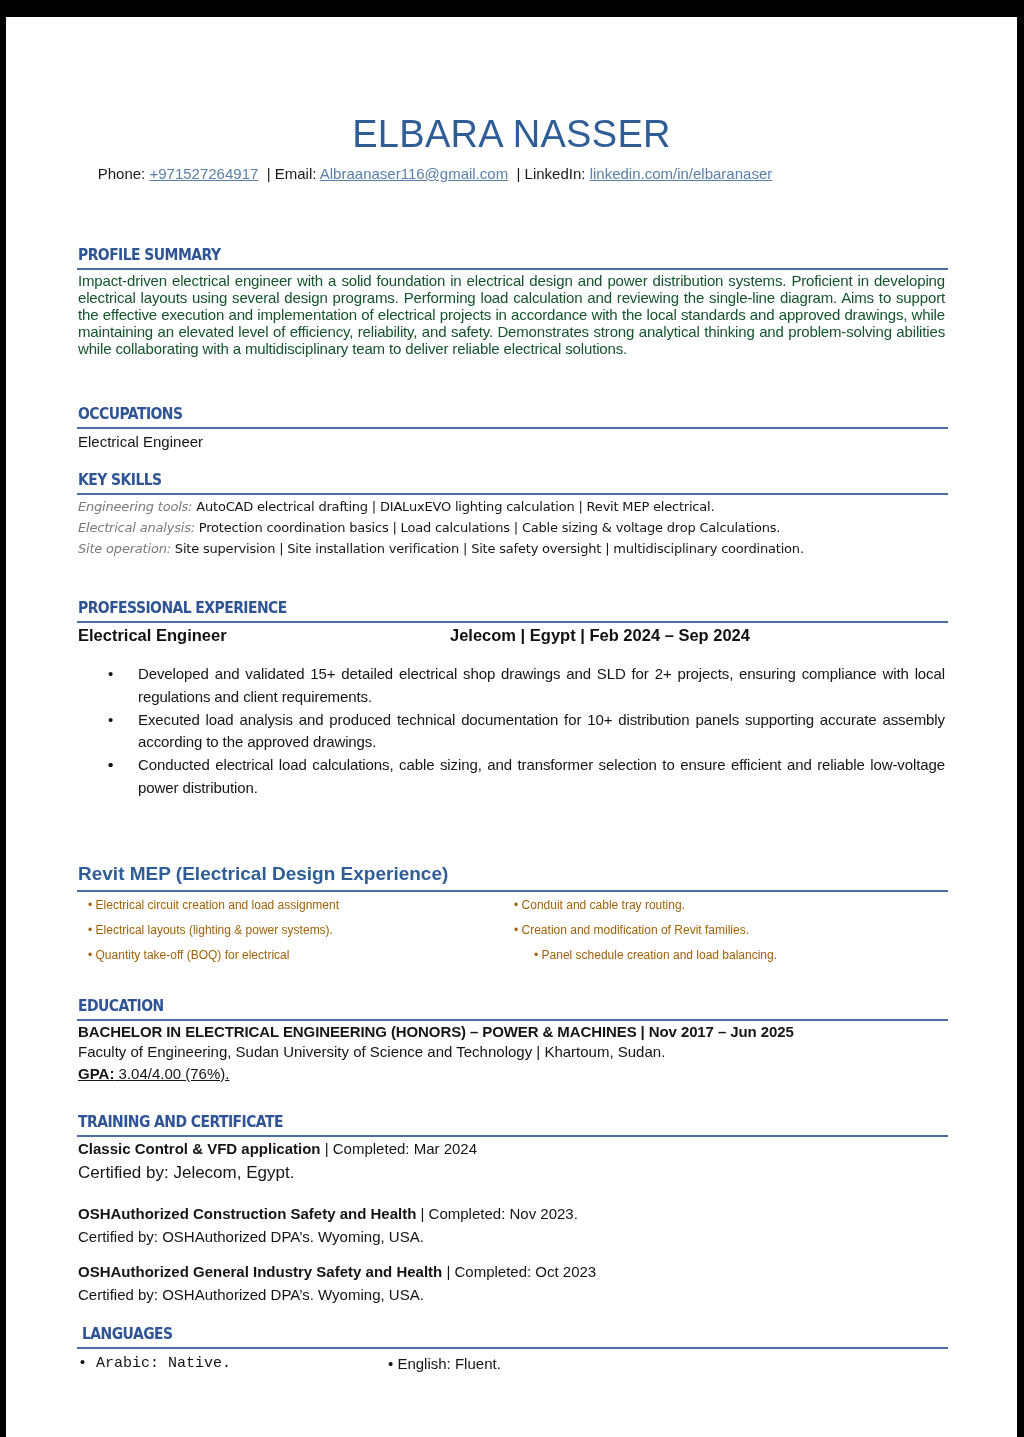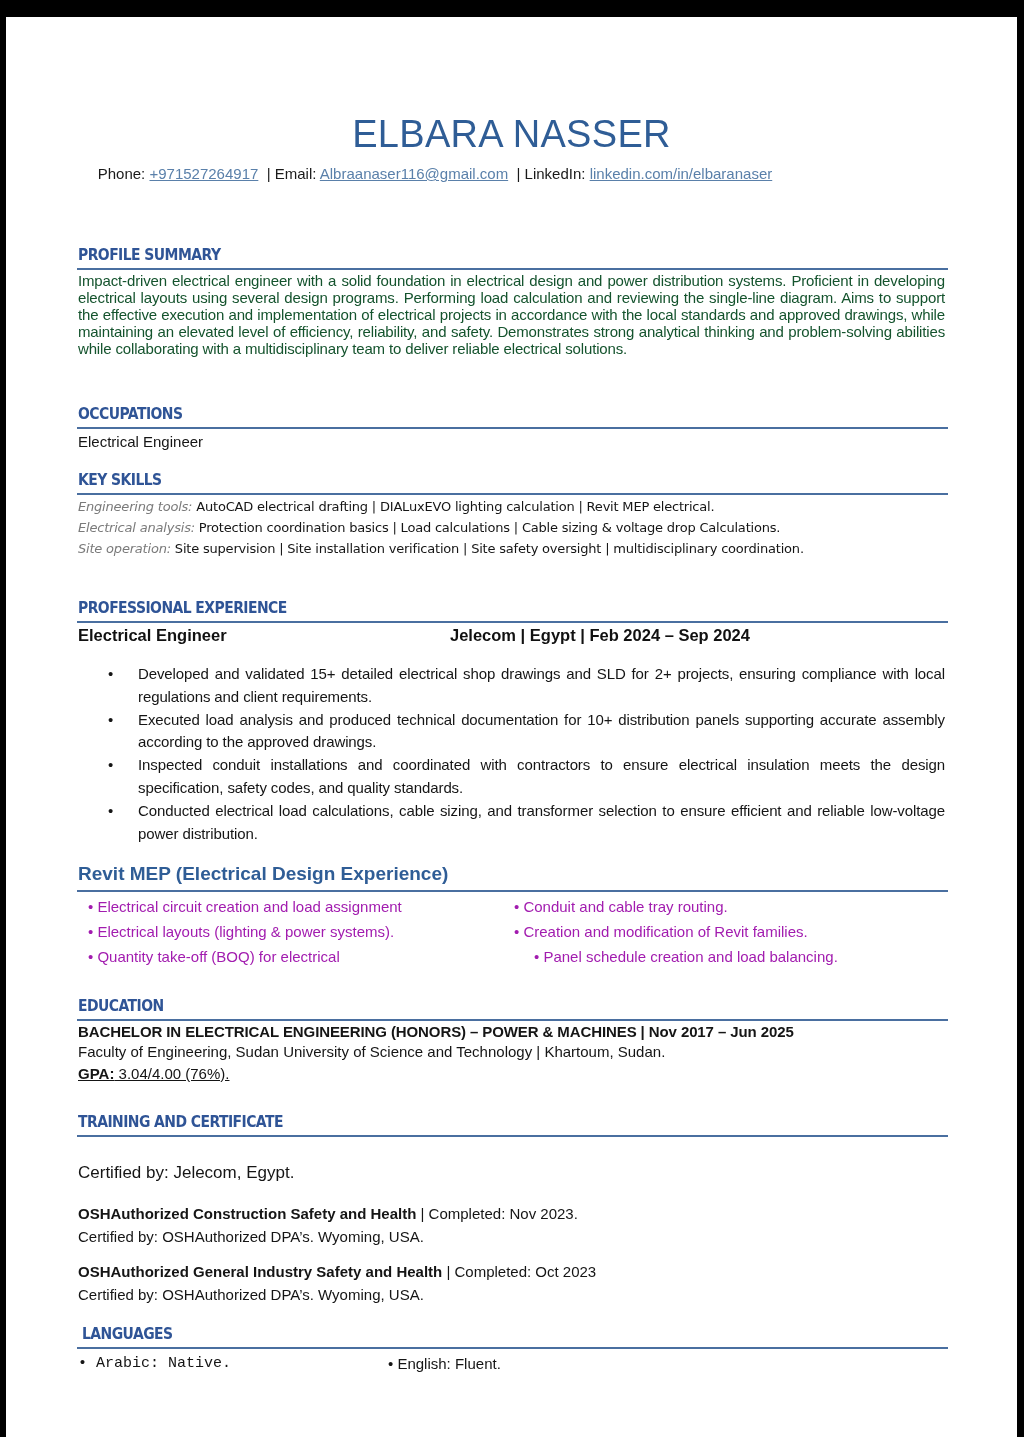--- a/index.html
+++ b/index.html
@@ -29,21 +29,21 @@
     text-align: justify; color: #14532d; letter-spacing: -0.15px;
   }
   .txt { font-size: 15px; color: #151515; }
   .skill { font-family: "DejaVu Sans", sans-serif; font-size: 13px; color: #151515; letter-spacing: -0.2px; }
   .skill .lab { font-style: italic; color: #7a7a7a; }
   .jobrow { font-weight: bold; font-size: 16.5px; color: #111; }
   .bullets { left: 102px; width: 837px; white-space: normal; font-size: 15px; line-height: 22.8px; color: #151515; }
   .bullets .b { position: relative; padding-left: 30px; text-align: justify; letter-spacing: -0.1px; }
   .bullets .b .dot { position: absolute; left: 0; top: 0; }
   .revit-h { font-weight: bold; font-size: 19px; color: #2f5d96; }
-  .twocol { font-size: 15px; color: #a21caf; }
+  .twocol { font-size: 12px; color: #a16207; }
   .bold { font-weight: bold; }
 </style>
 </head>
 <body>
 
 <div class="page">
 
   <div class="abs name">ELBARA NASSER</div>
   <div class="abs contact">
     <span>Phone:</span>
@@ -78,21 +78,21 @@
   </div>
 
   <div class="abs sec-h" style="left:72px; top:582px;">PROFESSIONAL EXPERIENCE</div>
   <div class="rule" style="top:604px;"></div>
   <div class="abs jobrow" style="left:72px; top:609px;">Electrical Engineer</div>
   <div class="abs jobrow" style="left:444px; top:609px;">Jelecom | Egypt | Feb 2024 – Sep 2024</div>
 
   <div class="abs bullets" style="top:646px;">
     <div class="b"><span class="dot">•</span><span>Developed and validated 15+ detailed electrical shop drawings and SLD for 2+ projects, ensuring compliance with local regulations and client requirements.</span></div>
     <div class="b"><span class="dot">•</span><span>Executed load analysis and produced technical documentation for 10+ distribution panels supporting accurate assembly according to the approved drawings.</span></div>
-    <div class="b"><span class="dot">•</span><span>Inspected conduit installations and coordinated with contractors to ensure electrical insulation meets the design specification, safety codes, and quality standards.</span></div>
+    <div class="b"><span class="dot">•</span></div>
     <div class="b"><span class="dot">•</span><span>Conducted electrical load calculations, cable sizing, and transformer selection to ensure efficient and reliable low-voltage power distribution.</span></div>
   </div>
 
   <div class="abs revit-h" style="left:72px; top:846px;">Revit MEP (Electrical Design Experience)</div>
   <div class="rule" style="top:873px;"></div>
   <div class="abs twocol" style="left:82px; top:881px;">• Electrical circuit creation and load assignment</div>
   <div class="abs twocol" style="left:82px; top:906px;">• Electrical layouts (lighting &amp; power systems).</div>
   <div class="abs twocol" style="left:82px; top:931px;">• Quantity take-off (BOQ) for electrical</div>
   <div class="abs twocol" style="left:508px; top:881px;">• Conduit and cable tray routing.</div>
   <div class="abs twocol" style="left:508px; top:906px;">• Creation and modification of Revit families.</div>
@@ -102,20 +102,23 @@
   <div class="rule" style="top:1002px;"></div>
   <div class="abs txt bold" style="left:72px; top:1006px; letter-spacing:-0.1px;">BACHELOR IN ELECTRICAL ENGINEERING (HONORS) – POWER &amp; MACHINES | Nov 2017 – Jun 2025</div>
   <div class="abs txt" style="left:72px; top:1026px;">Faculty of Engineering, Sudan University of Science and Technology | Khartoum, Sudan.</div>
   <div class="abs txt" style="left:72px; top:1048px;text-decoration:underline;">
     <span class="bold">GPA:</span><span> 3.04/4.00 (76%).</span>
   </div>
 
   <div class="abs sec-h" style="left:72px; top:1096px;">TRAINING AND CERTIFICATE</div>
   <div class="rule" style="top:1118px;"></div>
 
+  <div class="abs txt" style="left:72px; top:1123px;">
+    <span class="bold">Classic Control &amp; VFD application</span><span> | Completed: Mar 2024</span>
+  </div>
   <div class="abs" style="left:72px; top:1146px; font-size:17px; color:#151515;">Certified by: Jelecom, Egypt.</div>
 
   <div class="abs txt" style="left:72px; top:1188px;">
     <span class="bold">OSHAuthorized Construction Safety and Health</span><span> | Completed: Nov 2023.</span>
   </div>
   <div class="abs txt" style="left:72px; top:1211px;">Certified by:  OSHAuthorized DPA’s. Wyoming, USA.</div>
 
   <div class="abs txt" style="left:72px; top:1246px;">
     <span class="bold">OSHAuthorized General Industry Safety and Health</span><span> | Completed: Oct 2023</span>
   </div>

